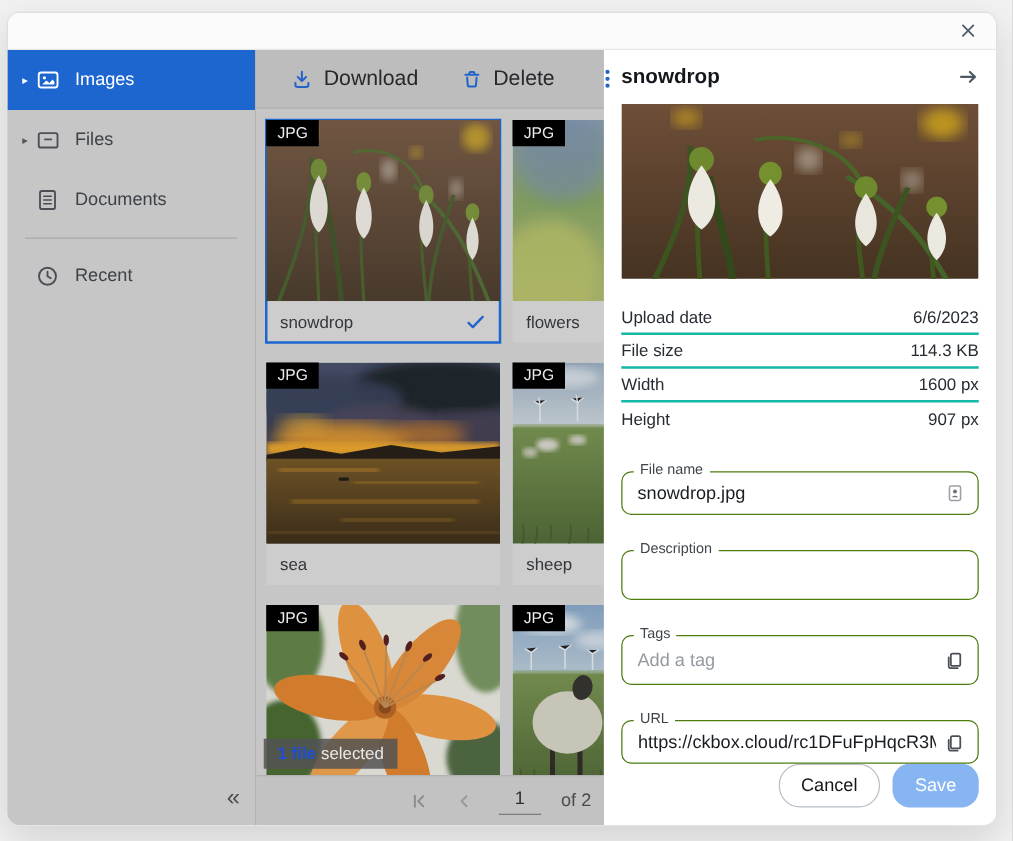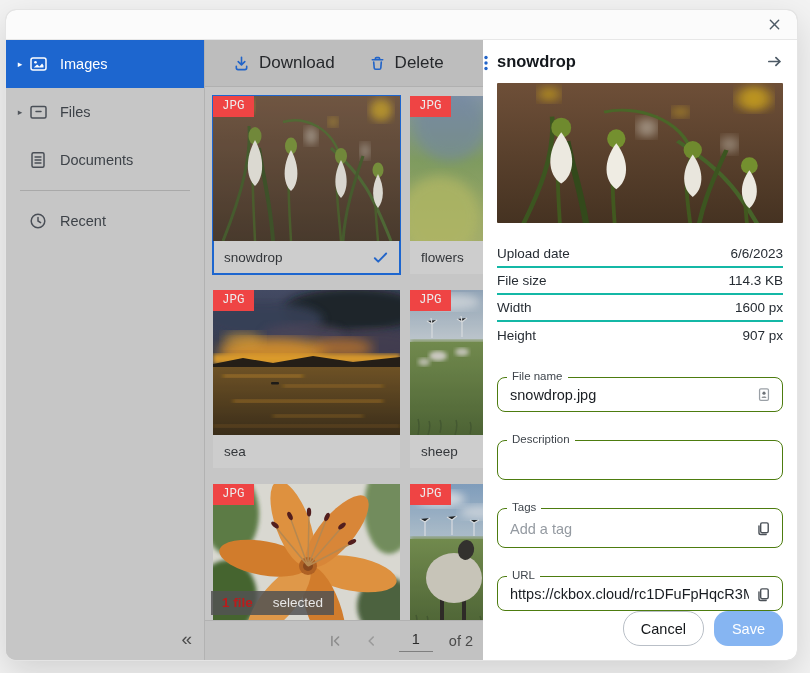--- a/index.html
+++ b/index.html
@@ -72,34 +72,33 @@
     display: grid; grid-template-columns: 187px 187px; grid-template-rows: 178px 178px 178px;
     gap: 16px 10px; align-content: start;
   }
   .card { background: #cdcdcd; position: relative; cursor: pointer; }
   .card.selected { outline: 2px solid #1d66cf; outline-offset: -1px; }
   .thumb-wrap { position: relative; width: 187px; height: 145px; overflow: hidden; }
   .thumb-wrap::after { content: ""; position: absolute; inset: 0; background: rgba(125,125,125,.15); pointer-events: none; }
   .thumb { display: block; width: 187px; height: 145px; }
   .type-badge {
     position: absolute; left: 0; top: 0; z-index: 2;
-    background: #ef4444; color: #ececec; font-size: 12.5px;
+    background: #000000; color: #ececec; font-size: 12.5px;
     padding: 3px 9px 4px;
-    font-family: Liberation Mono, monospace;
   }
   .card-cap {
     height: 33px; display: flex; align-items: center; justify-content: space-between;
     padding: 0 11px; font-size: 13.5px; color: #33363a;
   }
   .selection-badge {
     position: absolute; left: 6px; bottom: 45px; z-index: 5;
     background: rgba(82,82,82,.85); color: #e8e8e8;
     font-size: 13.5px; padding: 4px 11px 5px;
   }
-  .selection-badge b { color: #b91c1c; margin-right: 20px; font-weight: bold; }
+  .selection-badge b { color: #1d4ed8; margin-right: 4px; font-weight: bold; }
   .pager {
     flex: 0 0 40px; background: #c2c2c2; border-top: 1px solid #b2b2b2;
     display: flex; align-items: center; justify-content: flex-end;
     gap: 20px; padding-right: 10px;
   }
   .pager-btn { background: none; border: none; cursor: pointer; display: flex; align-items: center; }
   .page-num {
     font-size: 14.5px; color: #2c2c2c; border-bottom: 1px solid #7f7f7f;
     padding: 2px 13px 4px; cursor: text;
   }

